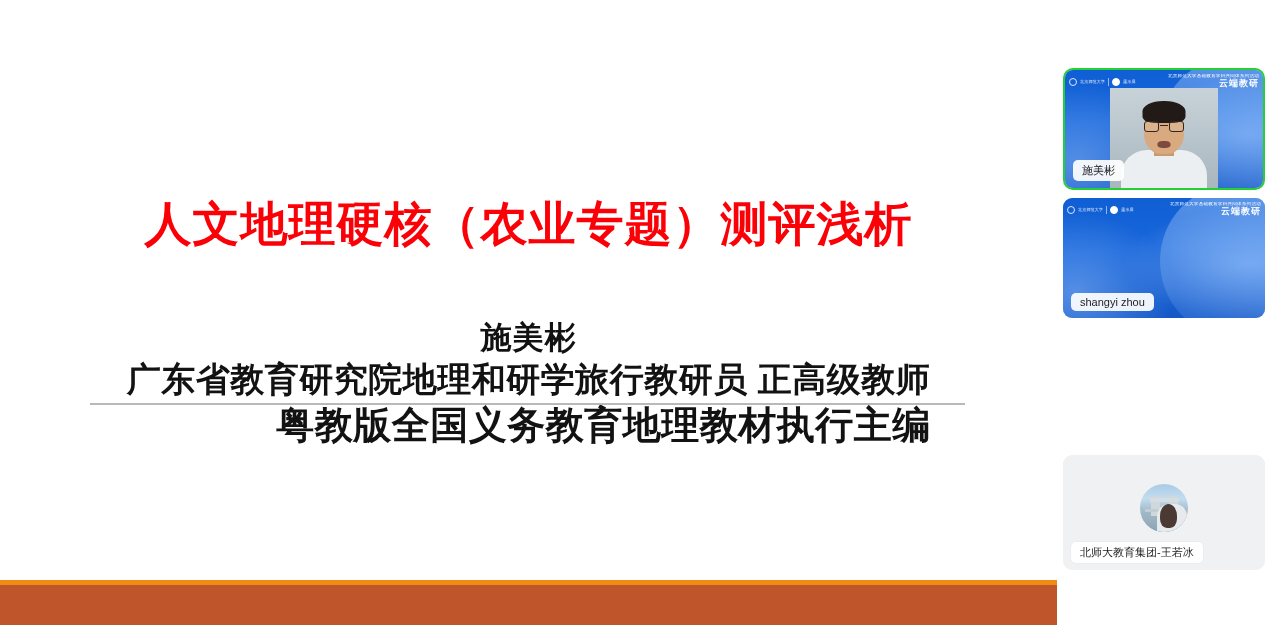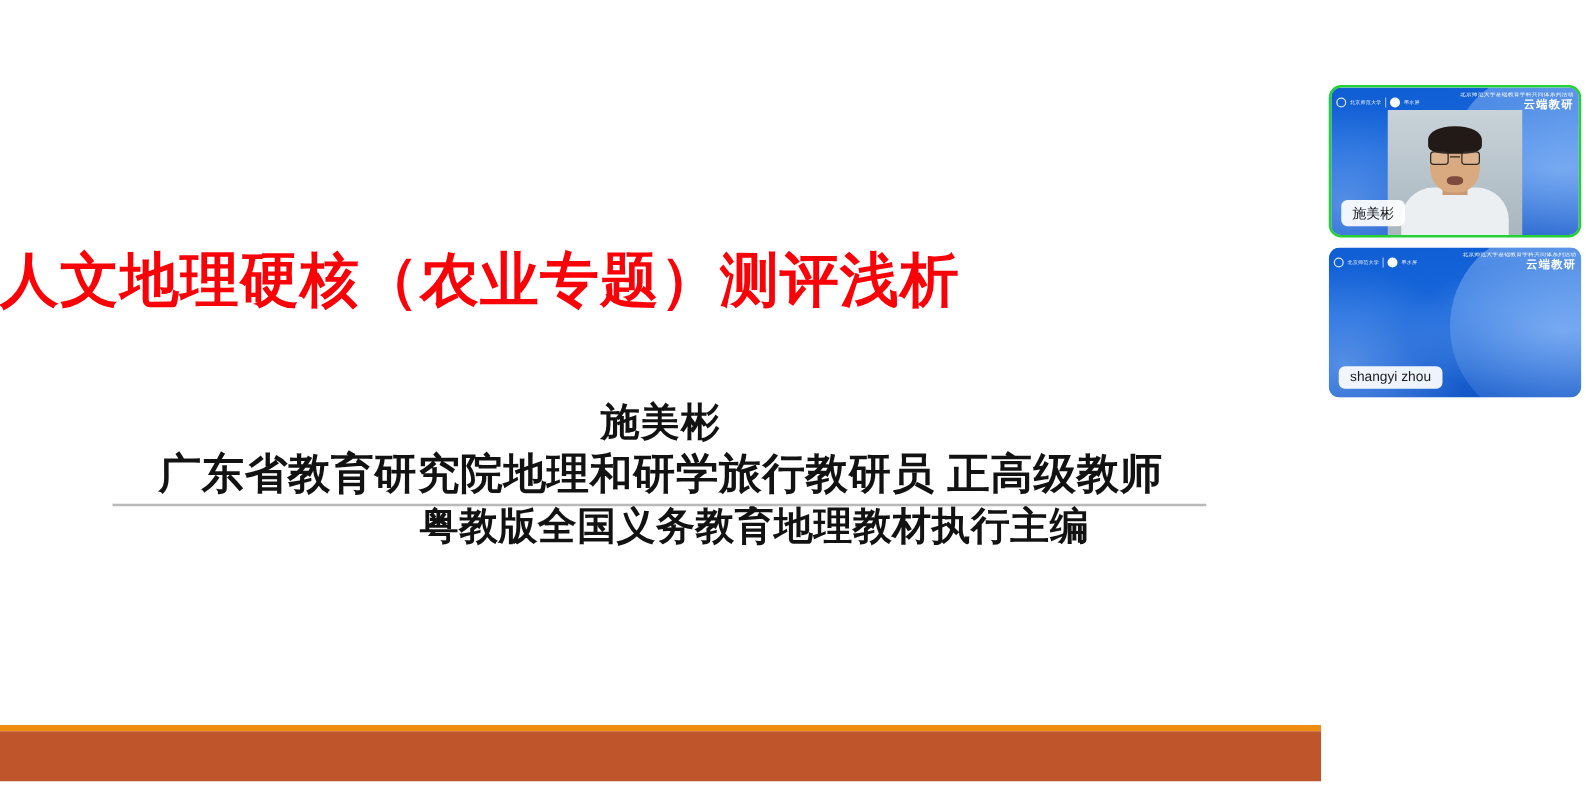--- a/index.html
+++ b/index.html
@@ -15,39 +15,40 @@
   #slide-area {
     position: absolute; left: 0; top: 0;
     width: 1057px; height: 635px;
     background: #ffffff;
     overflow: hidden;
   }
 
   .slide-title {
     position: absolute;
     left: 0; right: 0; top: 198px;
+    text-align: center;
     color: #fb0007;
     font-size: 47px;
     font-weight: 700;
     letter-spacing: 1px;
     white-space: nowrap;
     line-height: 1.1;
   }
 
   .slide-subtitle-block {
     position: absolute;
     left: 0; right: 0; top: 318px;
     text-align: center;
     color: #121212;
     font-weight: 700;
   }
   .sub-line { white-space: nowrap; line-height: 1.28; }
   .sub-line.l1 { font-size: 31px; letter-spacing: 1px; }
   .sub-line.l2 { font-size: 34px; letter-spacing: 0.5px; }
-  .sub-line.l3 { font-size: 31px; letter-spacing: 0.5px; padding-left: 150px; }
+  .sub-line.l3 { font-size: 38px; letter-spacing: 0.5px; padding-left: 150px; }
 
   .slide-divider {
     position: absolute;
     left: 90px; width: 875px; top: 403px;
     height: 2px;
     background: #b9b9b9;
   }
 
   
   .bar-amber {
@@ -352,15 +353,31 @@
         <div class="banner-titles">
           <div class="banner-line1">北京师范大学基础教育学科共同体系列活动</div>
           <div class="banner-line2">云端教研</div>
         </div>
       </div>
 
       <div class="name-chip">shangyi zhou</div>
     </div>
 
 
+    <div class="tile t4">
+      <div class="avatar-tile">
+        <div class="avatar-circle">
+          <div class="avatar-photo">
+            <span class="ph-bridge-l"></span>
+            <span class="ph-bridge-r"></span>
+            <span class="ph-tower-top"></span>
+            <span class="ph-span"></span>
+            <span class="ph-water"></span>
+            <span class="ph-person-body"></span>
+            <span class="ph-hair"></span>
+          </div>
+        </div>
+      </div>
+      <div class="name-chip plain">北师大教育集团-王若冰</div>
+    </div>
 
   </div>
 </div>
 
 </body></html>

